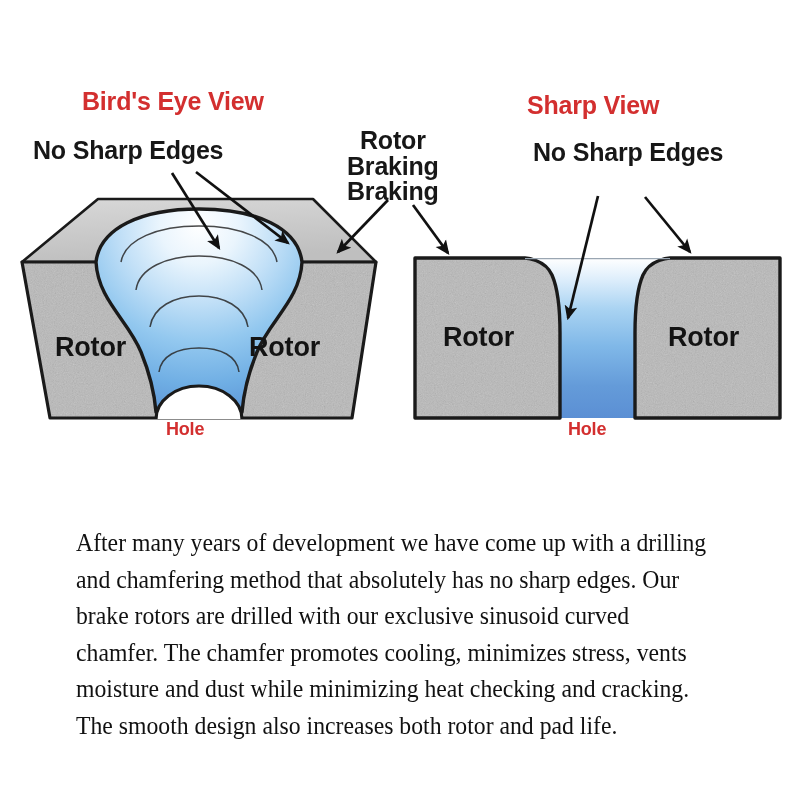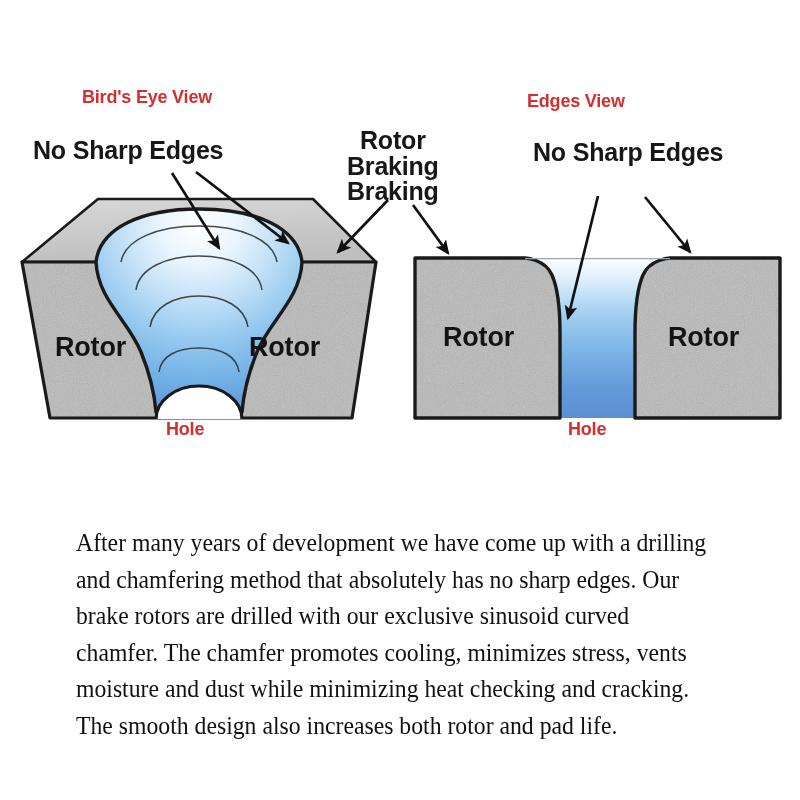--- a/index.html
+++ b/index.html
@@ -34,21 +34,21 @@
     line-height: 1.06;
     letter-spacing: -0.2px;
   }
   .lbl-red {
     color: #D32F2F;
   }
   .lbl-black {
     color: #171717;
   }
   .title-view {
-    font-size: 18px;
+    font-size: 25px;
   }
   .label-nse {
     font-size: 25px;
     text-align: right;
   }
   .label-rbs {
     font-size: 25px;
     text-align: center;
     line-height: 1.02;
   }
@@ -214,21 +214,21 @@
   <div class="lbl lbl-red title-view" style="left:82px; top:88px;">Bird's Eye View</div>
 
   <div class="lbl lbl-black label-nse" style="left:33px; top:137px;">No Sharp Edges</div>
 
   <div class="lbl lbl-black label-rbs" style="left:347px; top:128px;">
     <span style="display:block">Rotor</span>
     <span style="display:block">Braking</span>
     <span style="display:block">Braking</span>
   </div>
 
-  <div class="lbl lbl-red title-view" style="left:527px; top:92px;">Edges View</div>
+  <div class="lbl lbl-red title-view" style="left:527px; top:92px;">Sharp View</div>
 
   <div class="lbl lbl-black label-nse" style="left:533px; top:139px;">No Sharp Edges</div>
 
   <div class="lbl rotor-word" style="left:55px; top:333px;">Rotor</div>
   <div class="lbl rotor-word" style="left:249px; top:333px;">Rotor</div>
 
   <div class="lbl rotor-word" style="left:443px; top:323px;">Rotor</div>
   <div class="lbl rotor-word" style="left:668px; top:323px;">Rotor</div>
 
   <div class="lbl lbl-red label-hole" style="left:166px; top:420px;">Hole</div>

